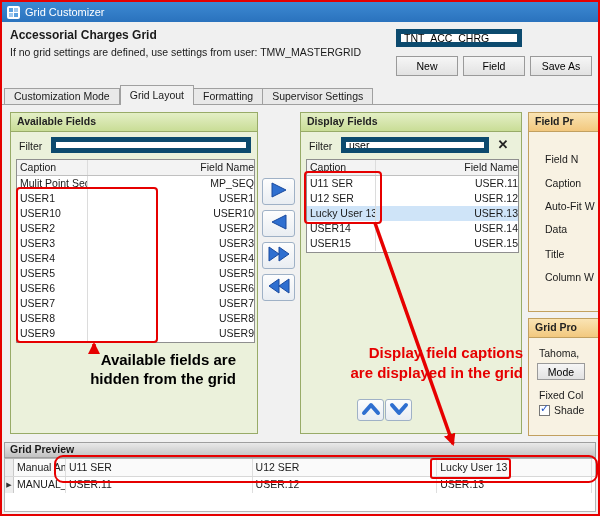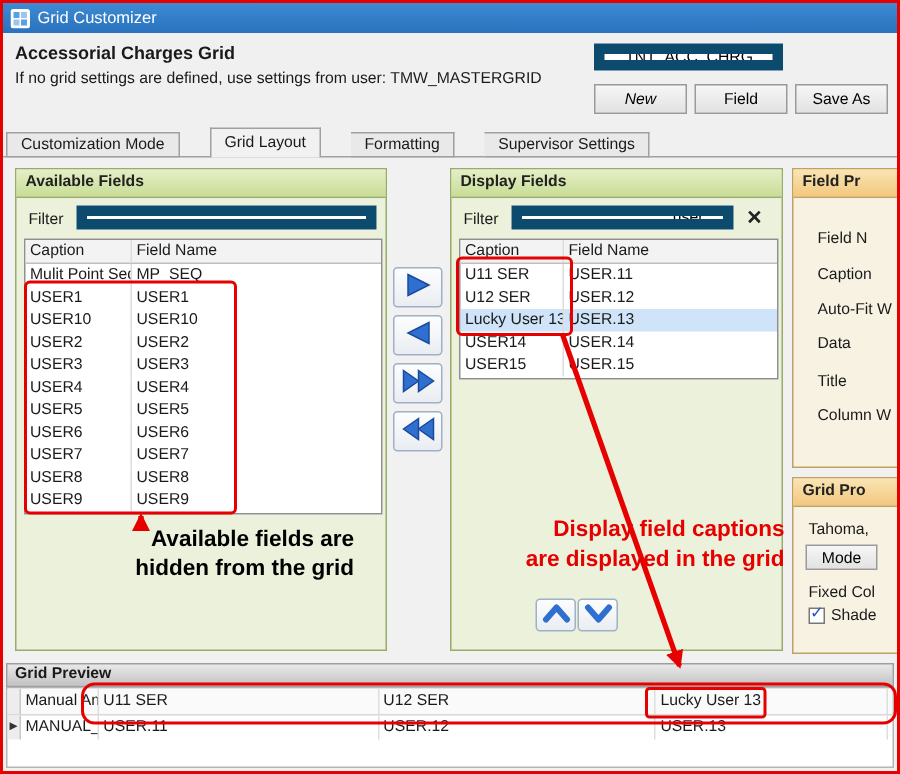--- a/index.html
+++ b/index.html
@@ -9,28 +9,28 @@
   .abs{position:absolute;}
 
   
   #titlebar{left:0;top:0;width:596px;height:20px;background:linear-gradient(#3d8ad3,#2a72bd);
             color:#fff;display:flex;align-items:center;gap:5px;padding-left:5px;box-sizing:border-box;}
   #titlebar .t{font-size:11px;}
 
   
   #hdr-title{left:8px;top:26px;font-weight:bold;font-size:12px;}
   #hdr-note{left:8px;top:44px;font-size:10.5px;}
-  .txt{box-sizing:border-box;border:7px solid #0c4a6e;background:#fff;font-family:inherit;font-size:10.5px;padding:1px 13px;text-align:right;}
+  .txt{box-sizing:border-box;border:5px solid #0c4a6e;background:#fff;font-family:inherit;font-size:10.5px;padding:1px 3px;}
   #grid-code{left:394px;top:27px;width:126px;height:18px;}
   .btn{box-sizing:border-box;background:linear-gradient(#f6f6f6,#e2e2e2);border:1px solid #9a9a9a;
        font-family:inherit;font-size:10.5px;text-align:center;padding:0;}
   .hbtn{top:54px;width:62px;height:20px;}
 
   
-  #tabs{left:2px;top:83px;height:20px;display:flex;align-items:flex-end;z-index:6;gap:20px;}
+  #tabs{left:2px;top:83px;height:20px;display:flex;align-items:flex-end;z-index:6;}
   .tab{box-sizing:border-box;height:17px;line-height:15px;padding:0 9px;background:#e9e9e9;
        border:1px solid #a0a0a0;border-left:none;font-size:10.5px;white-space:nowrap;}
   .tab:first-child{border-left:1px solid #a0a0a0;}
   .tab.active{height:20px;line-height:18px;background:#f1f1f1;border-left:1px solid #a0a0a0;border-bottom:none;}
   #pane{left:0;top:102px;width:596px;height:410px;background:#f1f1f1;border-top:1px solid #a0a0a0;box-sizing:border-box;}
 
   
   .panel{box-sizing:border-box;border:1px solid #98ab68;background:#ebf1db;}
   .panel-hd{height:18px;line-height:17px;padding-left:6px;font-weight:bold;font-size:10.5px;color:#222;
             background:linear-gradient(#e4efc6,#c9dd96);border-bottom:1px solid #98ab68;white-space:nowrap;overflow:hidden;}
@@ -43,21 +43,21 @@
   .flt-label{position:absolute;left:8px;top:27px;font-size:10.5px;}
 
   
   .fgrid{position:absolute;background:#fff;border:1px solid #8f8f8f;overflow:hidden;}
   #af-grid{left:5px;top:46px;width:237px;height:182px;}
   #df-grid{left:5px;top:46px;width:211px;height:92px;}
   .grow{display:flex;height:15px;line-height:15px;font-size:10.5px;}
   .ghead{background:#f3f3f3;border-bottom:1px solid #c0c0c0;}
   .grow.selected{background:#cfe4f8;}
   .c1{box-sizing:border-box;padding-left:3px;border-right:1px solid #dcdcdc;overflow:hidden;white-space:nowrap;}
-  .c2{box-sizing:border-box;padding-left:3px;flex:1;overflow:hidden;white-space:nowrap;}
+  .c2{box-sizing:border-box;padding-left:3px;flex:1;overflow:hidden;white-space:nowrap;text-align:right;}
   .af-c1{width:71px;}
   .df-c1{width:69px;}
 
   
   .xfer{position:absolute;left:260px;width:33px;height:27px;display:flex;align-items:center;justify-content:center;
         background:linear-gradient(#fdfdfd,#e9edf2);border:1px solid #9fb1c6;border-radius:3px;padding:0;}
   #btn-right{top:176px;} #btn-left{top:208px;} #btn-dright{top:240px;} #btn-dleft{top:272px;}
   .ud{position:absolute;top:397px;width:27px;height:22px;display:flex;align-items:center;justify-content:center;
       background:linear-gradient(#fdfdfd,#e9edf2);border:1px solid #9fb1c6;border-radius:3px;padding:0;}
   #btn-up{left:355px;} #btn-down{left:383px;}
@@ -111,21 +111,21 @@
           <rect x="2" y="7" width="4" height="4" fill="#9cc6ee"></rect>
           <rect x="7" y="7" width="4" height="4" fill="#5aa0e0"></rect>
         </svg>
     </span>
     <span class="t">Grid Customizer</span>
   </div>
 
   <div id="hdr-title" class="abs">Accessorial Charges Grid</div>
   <div id="hdr-note" class="abs">If no grid settings are defined, use settings from user: TMW_MASTERGRID</div>
   <input id="grid-code" class="abs txt" value="TNT_ACC_CHRG" style="">
-  <button class="abs btn hbtn" style="left:394px;font-style:italic;">New</button>
+  <button class="abs btn hbtn" style="left:394px;">New</button>
   <button class="abs btn hbtn" style="left:461px;">Field</button>
   <button class="abs btn hbtn" style="left:528px;">Save As</button>
 
   <div id="tabs" class="abs">
     <div class="tab">Customization Mode</div>
     <div class="tab active">Grid Layout</div>
     <div class="tab">Formatting</div>
     <div class="tab">Supervisor Settings</div>
   </div>
   <div id="pane" class="abs"></div>

